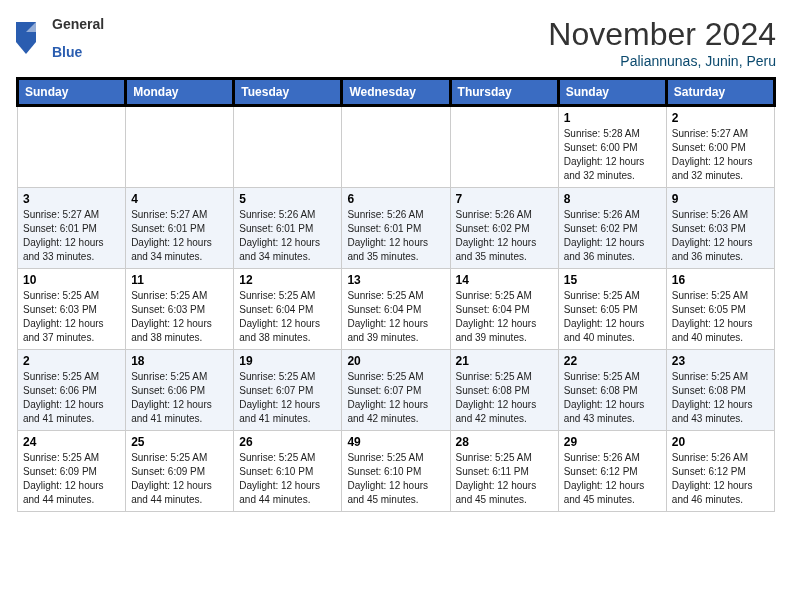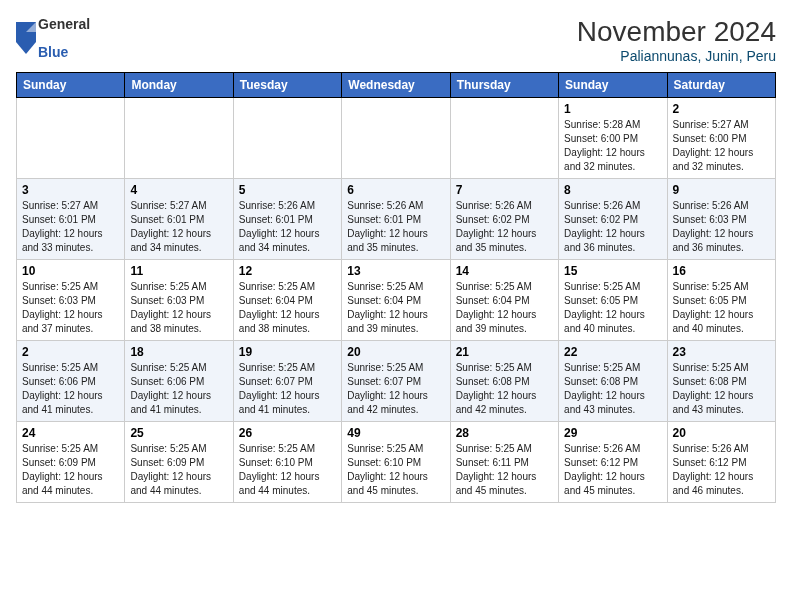--- a/index.html
+++ b/index.html
@@ -18,41 +18,41 @@
     }
     .logo {
       display: flex;
       align-items: center;
       gap: 2px;
     }
     .title-block {
       text-align: right;
     }
     .month-title {
-      font-size: 28px;
+      font-size: 32px;
       font-weight: normal;
       color: #333;
     }
     .subtitle {
       font-size: 14px;
       color: #0c4a6e;
     }
     .calendar {
       width: 100%;
       border-collapse: collapse;
       font-size: 10.5px;
     }
     .calendar th {
       background: #3a6cc2;
       color: #fff;
       text-align: left;
       padding: 5px 6px;
       font-size: 12px;
       font-weight: bold;
-      border: 1px solid #000000;
+      border: 3px solid #000000;
     }
     .calendar td {
       width: calc(100% / 7);
       vertical-align: top;
       border: 1px solid #ccc;
       padding: 4px 5px;
       min-height: 80px;
       background: #fff;
     }
     .calendar tr:nth-child(even) td {
@@ -74,21 +74,21 @@
     }
     .calendar tr:nth-child(even) .empty {
       background: #f0f4fa !important;
     }
   </style>
 </head>
 <body>
 
 <div class="header">
   <div class="logo">
-    <div style="display:flex;align-items:center;gap:2px;">
+    <div style="display:flex;align-items:center;gap:16px;">
       <svg width="20" height="32" viewBox="0 0 20 32">
         <polygon points="0,0 20,0 20,20 10,32 0,20" fill="#2a5db0"></polygon>
         <polygon points="10,10 20,0 20,10" fill="#fff" opacity="0.5"></polygon>
       </svg>
       <div style="display:flex;flex-direction:column;line-height:1.15;">
         <span style="font-size:14px;font-weight:bold;color:#333;">General</span>
         <span style="font-size:14px;font-weight:bold;color:#2a5db0;margin-top:12px;">Blue</span>
       </div>
     </div>
   </div>

